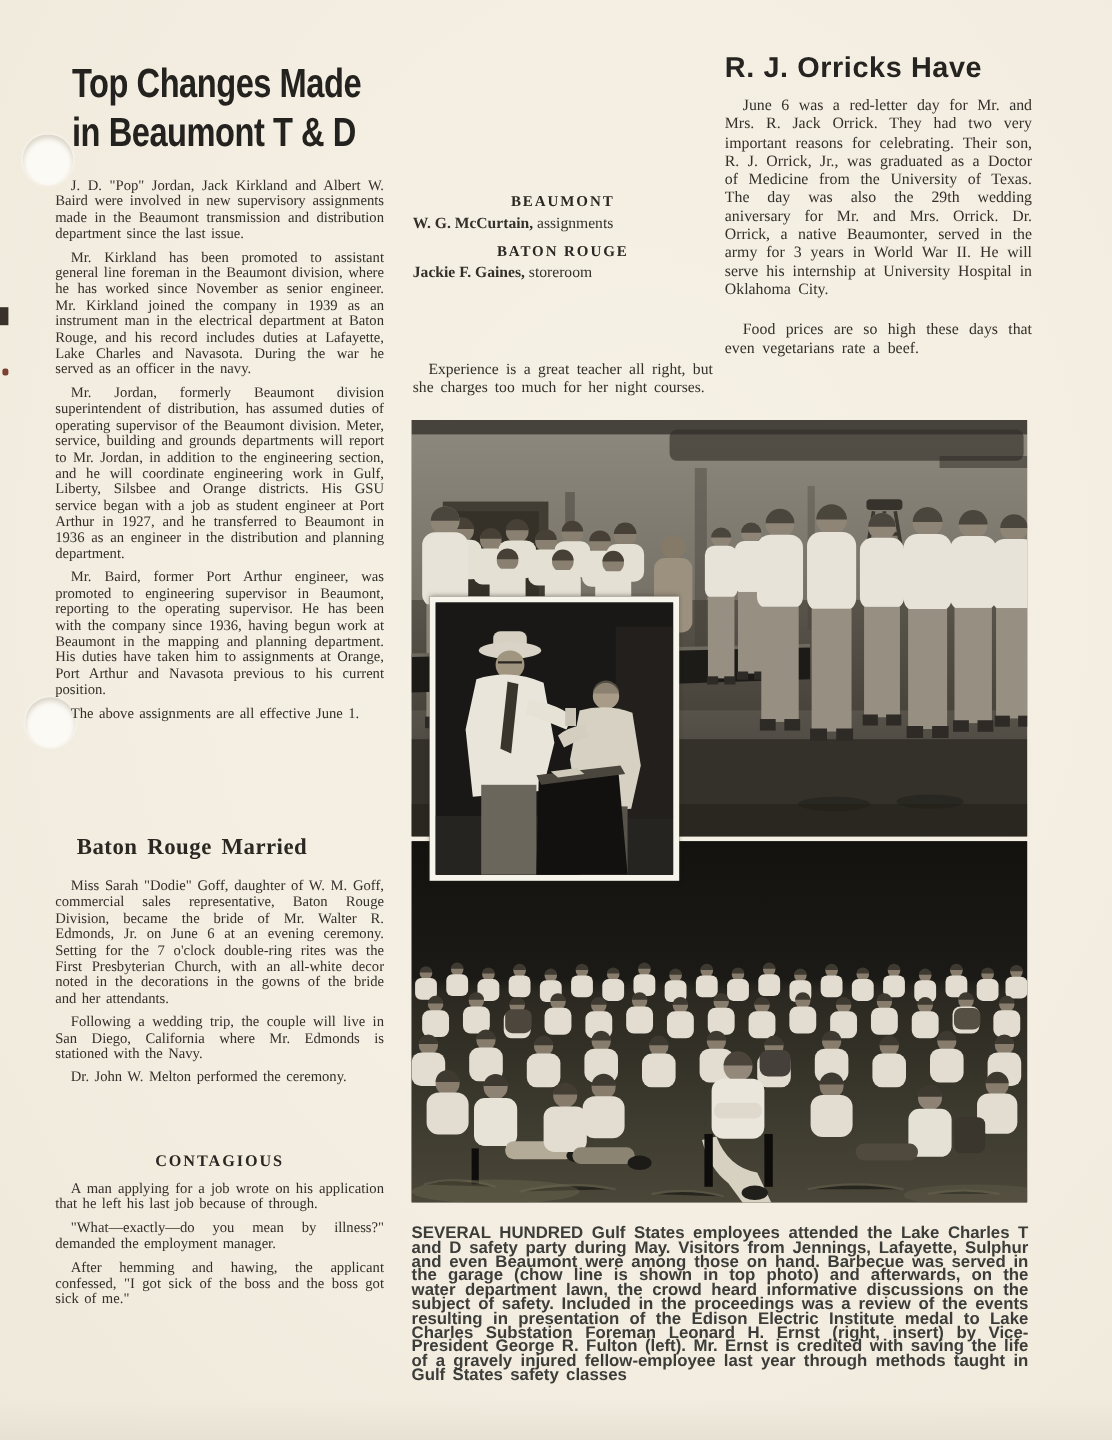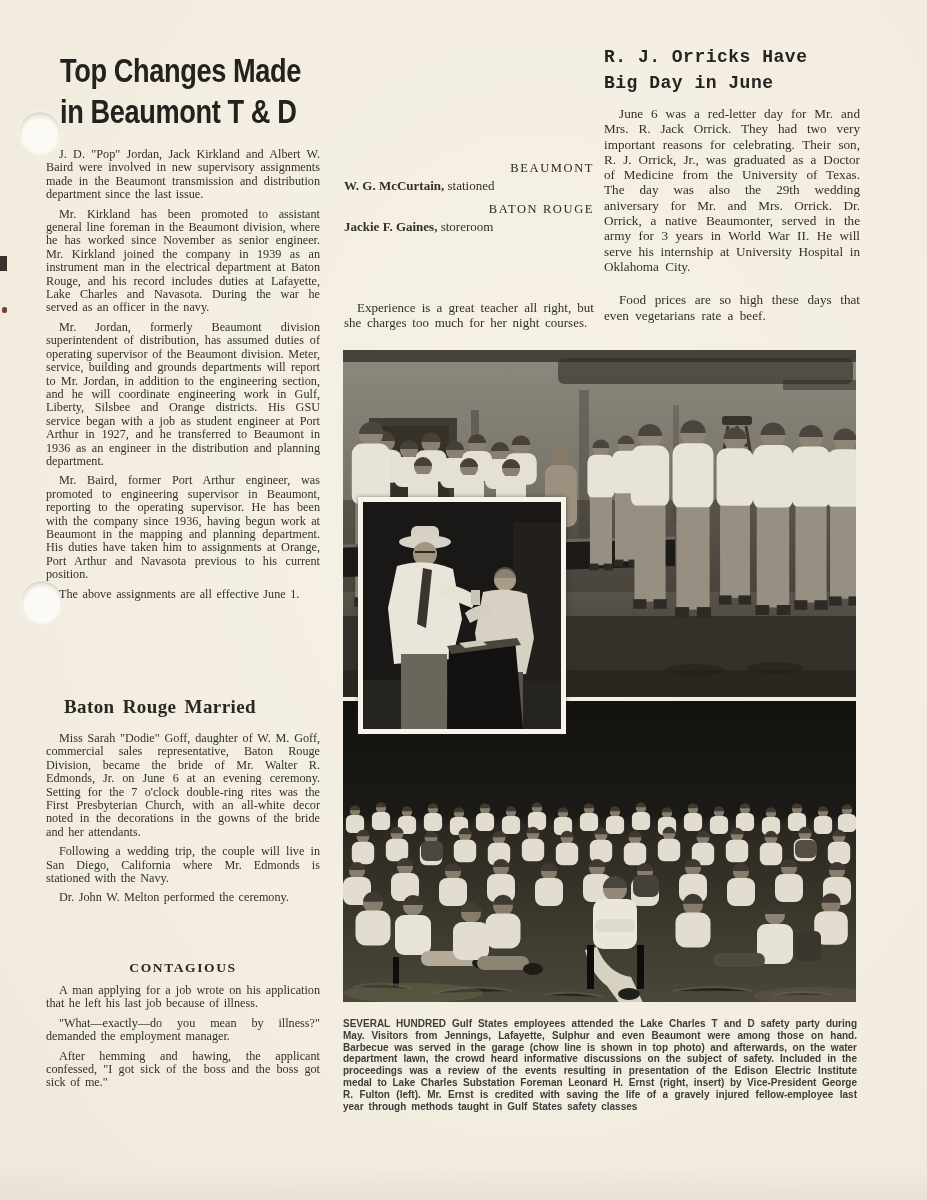--- a/index.html
+++ b/index.html
@@ -32,45 +32,45 @@
   .contagious{position:absolute;left:46px;top:960px;width:274px;}
   .sub-center{margin:0 0 8px 0;text-align:center;font-weight:bold;font-size:13.5px;
     letter-spacing:1.6px;color:#2b2823;}
 
   
   .colors-head{position:absolute;left:302px;top:46px;width:220px;color:#2a2824;
     font-family:"Liberation Sans",sans-serif;font-size:50px;line-height:57px;}
   .ch-line{display:block;text-align:center;transform:scaleX(.48);transform-origin:50% 0;
     white-space:nowrap;font-weight:bold;letter-spacing:1px;}
   .roster{position:absolute;left:344px;top:161px;width:250px;}
-  .r-city{text-align:right;font-weight:normal;font-size:12.5px;letter-spacing:1.6px;
+  .r-city{text-align:center;font-weight:bold;font-size:12.5px;letter-spacing:1.6px;
     color:#2b2823;margin-bottom:2px;}
   .r-entry{font-size:13px;margin-bottom:8px;color:#332f2a;}
   .r-name{font-weight:bold;}
   .filler-mid{position:absolute;left:344px;top:287px;width:250px;font-size:13px;
     line-height:15px;text-align:justify;text-indent:13px;word-spacing:2.5px;}
 
   
   .colR{position:absolute;left:604px;top:44px;width:256px;}
-  .hl-stencil{margin:0 0 10px 0;font-family:Liberation Mono, monospace;font-weight:bold;
-    font-size:18px;line-height:26px;letter-spacing:.5px;color:#262420;}
+  .hl-stencil{margin:0 0 10px 0;font-family:Liberation Sans, sans-serif;font-weight:bold;
+    font-size:24px;line-height:26px;letter-spacing:.5px;color:#262420;}
   .hl-stencil span{display:block;}
   .bodyR{margin:0 0 6px 0;font-size:13.2px;line-height:15.3px;text-align:justify;
     text-indent:15px;word-spacing:3px;}
   .bodyR.filler{margin-top:18px;font-family:Liberation Serif, serif;}
 
   
   .photo-block{position:absolute;left:343px;top:350px;width:513px;height:652px;}
   .photo-top{position:absolute;left:0;top:0;width:513px;height:347px;background:#6e6a62;}
   .photo-bottom{position:absolute;left:0;top:351px;width:513px;height:301px;background:#1a1916;}
   .photo-top svg,.photo-bottom svg,.photo-inset svg{display:block;width:100%;height:100%;}
   .photo-inset{position:absolute;left:15px;top:147px;width:198px;height:227px;
     border:5px solid #f7f4ec;box-shadow:0 0 4px rgba(40,35,28,.5);background:#191816;}
   .caption{position:absolute;left:343px;top:1008px;width:514px;
-    font-family:"Liberation Sans",sans-serif;font-weight:bold;font-size:10px;
+    font-family:"Liberation Sans",sans-serif;font-weight:bold;font-size:14px;
     line-height:11.8px;text-align:justify;word-spacing:2.2px;color:#3c3c39;}
 
   
   .footer{position:absolute;left:46px;top:1125px;width:814px;display:flex;
     justify-content:space-between;font-weight:bold;font-style:italic;font-size:15px;
     color:#2b2823;}
 </style>
 </head>
 <body>
 
@@ -120,49 +120,48 @@
     <h2 class="hl-serif">
       <span>Baton Rouge Married</span>
     </h2>
     <p class="bodyL">Miss Sarah "Dodie" Goff, daughter of W. M. Goff, commercial sales representative, Baton Rouge Division, became the bride of Mr. Walter R. Edmonds, Jr. on June 6 at an evening ceremony. Setting for the 7 o'clock double-ring rites was the First Presbyterian Church, with an all-white decor noted in the decorations in the gowns of the bride and her attendants.</p>
     <p class="bodyL">Following a wedding trip, the couple will live in San Diego, California where Mr. Edmonds is stationed with the Navy.</p>
     <p class="bodyL">Dr. John W. Melton performed the ceremony.</p>
   </section>
 
   <section class="contagious">
     <h3 class="sub-center">CONTAGIOUS</h3>
-    <p class="bodyL">A man applying for a job wrote on his application that he left his last job because of illness.</p>
+    <p class="bodyL">A man applying for a job wrote on his application that he left his last job because of through.</p>
     <p class="bodyL">"What—exactly—do you mean by illness?" demanded the employment manager.</p>
     <p class="bodyL">After hemming and hawing, the applicant confessed, "I got sick of the boss and the boss got sick of me."</p>
   </section>
 
 
   <div class="roster">
     <div class="r-sec">
       <div class="r-city">BEAUMONT</div>
       <div class="r-entry">
         <span class="r-name">W. G. McCurtain,</span>
-        <span class="r-role">stationed</span>
+        <span class="r-role">assignments</span>
       </div>
     </div>
     <div class="r-sec">
       <div class="r-city">BATON ROUGE</div>
       <div class="r-entry">
         <span class="r-name">Jackie F. Gaines,</span>
         <span class="r-role">storeroom</span>
       </div>
     </div>
   </div>
 
   <p class="filler-mid">Experience is a great teacher all right, but she charges too much for her night courses.</p>
 
   <section class="colR">
     <h2 class="hl-stencil">
       <span>R. J. Orricks Have</span>
-      <span>Big Day in June</span>
     </h2>
     <p class="bodyR">June 6 was a red-letter day for Mr. and Mrs. R. Jack Orrick. They had two very important reasons for celebrating. Their son, R. J. Orrick, Jr., was graduated as a Doctor of Medicine from the University of Texas. The day was also the 29th wedding aniversary for Mr. and Mrs. Orrick. Dr. Orrick, a native Beaumonter, served in the army for 3 years in World War II. He will serve his internship at University Hospital in Oklahoma City.</p>
     <p class="bodyR filler">Food prices are so high these days that even vegetarians rate a beef.</p>
   </section>
 
   <div class="photo-block">
 
     <div class="photo-top" aria-label="Chow line of employees in the garage at the Lake Charles T and D safety party">
       <svg viewBox="0 0 513 347" preserveAspectRatio="none">
         <defs>

